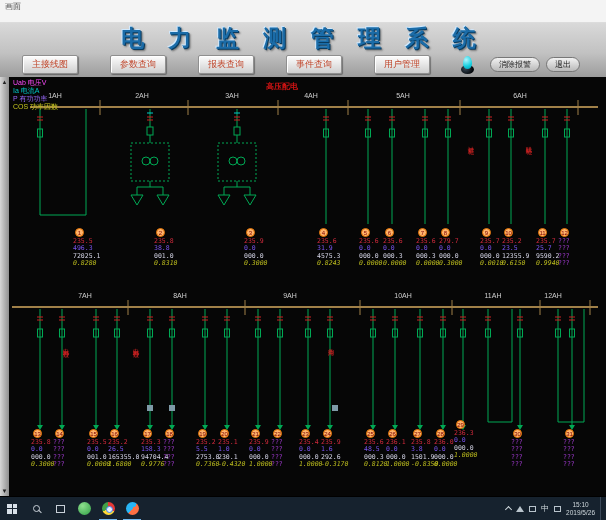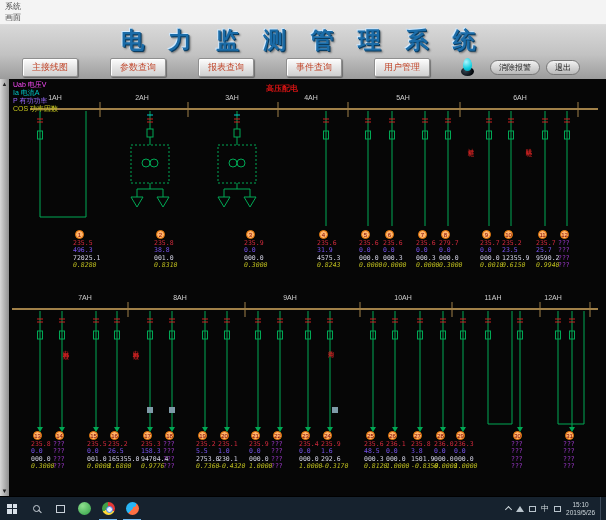--- a/index.html
+++ b/index.html
@@ -80,21 +80,20 @@
   .ime { font-size:8px; cursor:pointer; }
   .clock { text-align:center; font-size:6.5px; line-height:7.5px; cursor:pointer; }
   .peek { width:4px; height:24px; border-left:1px solid #3c4a5a; cursor:pointer; }
 </style>
 </head>
 <body>
 
 <div class="window">
 
   <div class="menubar">
-    <span>系统</span>
     <span>画面</span>
   </div>
 
   <div class="header">
     <div class="app-title">电 力 监 测 管 理 系 统</div>
     <div class="toolbar">
       <div class="tb-buttons" id="tbButtons">
           <div class="tb-btn">主接线图</div>
           <div class="tb-btn">参数查询</div>
           <div class="tb-btn">报表查询</div>
@@ -524,21 +523,21 @@
           <div class="v3">1501.9</div>
           <div class="v4">-0.8350</div>
         </div>
         <div class="readout" style="left: 434px; top: 352px;">
           <span class="circ">28</span>
           <div class="v1">236.0</div>
           <div class="v2">0.0</div>
           <div class="v3">000.0</div>
           <div class="v4">0.0000</div>
         </div>
-        <div class="readout" style="left: 454px; top: 352px;">
+        <div class="readout" style="left: 454px; top: 343px;">
           <span class="circ">29</span>
           <div class="v1">236.3</div>
           <div class="v2">0.0</div>
           <div class="v3">000.0</div>
           <div class="v4">1.0000</div>
         </div>
         <div class="readout" style="left: 511px; top: 352px;">
           <span class="circ">30</span>
           <div class="vq">???</div>
           <div class="vq">???</div>

